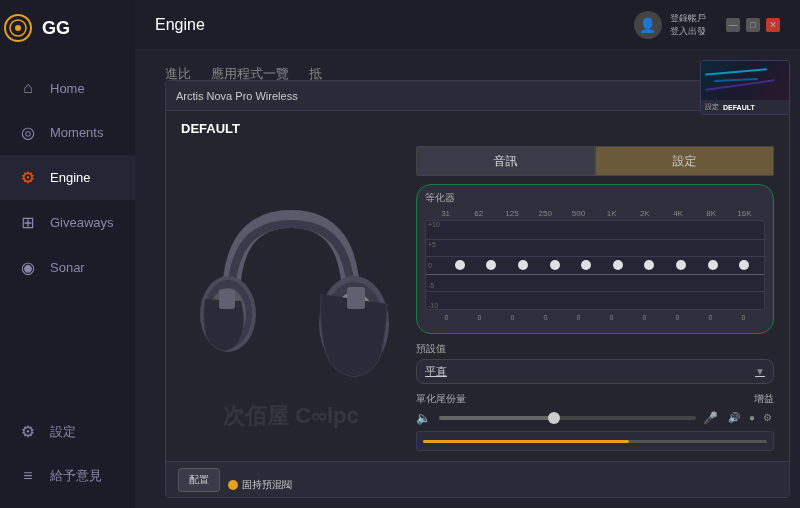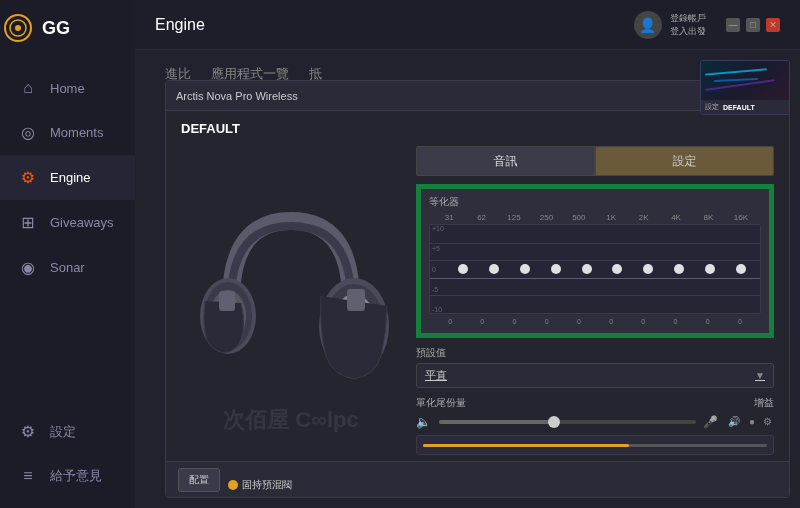--- a/index.html
+++ b/index.html
@@ -251,22 +251,22 @@
       color: #ddd;
     }
     .inner-tab:not(.active) {
       background: #6a5a3a;
       color: #ccc;
     }
 
     
     .eq-section {
       background: #2e2e3c;
-      border: 5px solid #15803d;
-      border-radius: 0;
+      border: 1px solid #15803d;
+      border-radius: 15px;
       padding: 6px 8px;
       flex: 1;
     }
     .eq-label {
       color: #aaa;
       font-size: 10px;
       margin-bottom: 4px;
     }
     .eq-freq-labels {
       display: flex;
@@ -338,21 +338,21 @@
       flex-direction: column;
       gap: 3px;
     }
     .preset-label {
       color: #aaa;
       font-size: 10px;
     }
     .preset-select {
       background: #2a2a38;
       border: 1px solid #444;
-      border-radius: 3px;
+      border-radius: 8px;
       color: #ccc;
       font-size: 11px;
       padding: 4px 8px;
       display: flex;
       align-items: center;
       justify-content: space-between;
       cursor: pointer;
       text-decoration: underline;
     }
     .preset-select-arrow { color: #888; font-size: 10px; }

